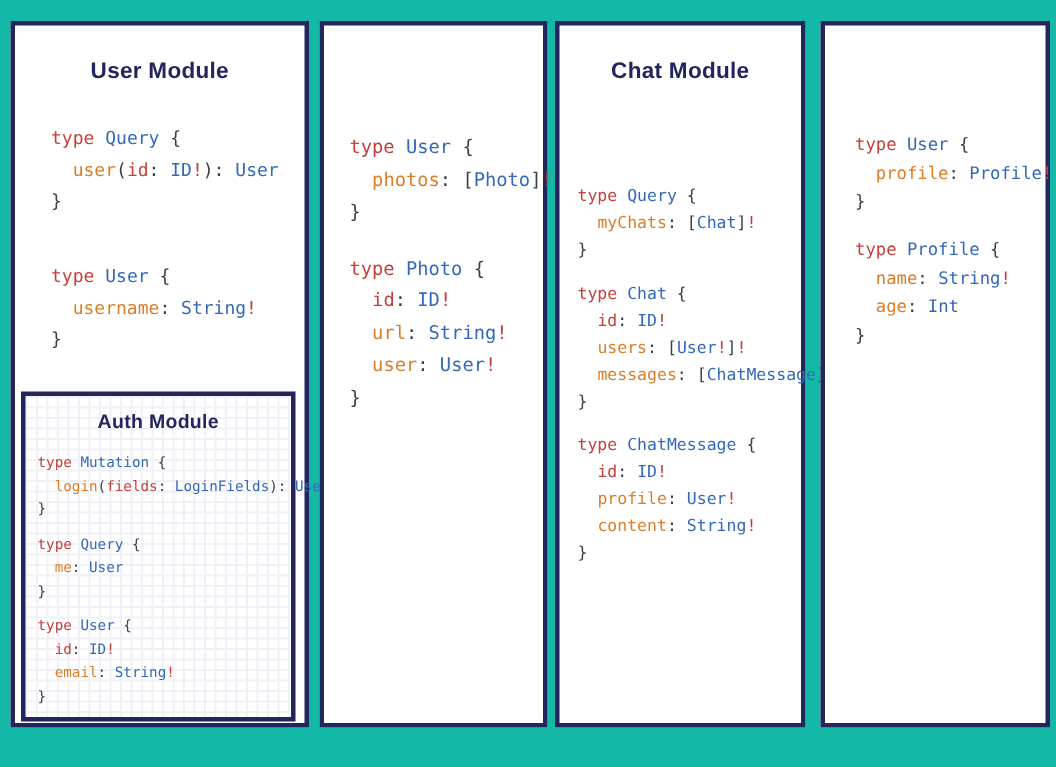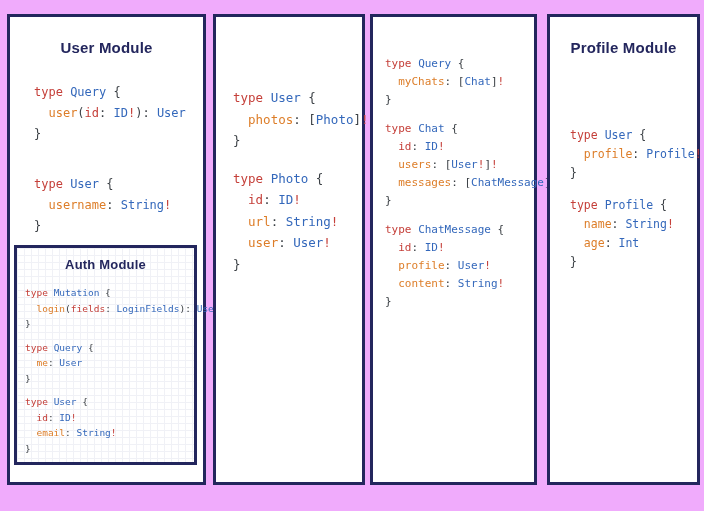--- a/index.html
+++ b/index.html
@@ -1,17 +1,17 @@
 <!DOCTYPE html>
 <html><head>
 <meta charset="utf-8">
 <style>
   html,body{margin:0;padding:0;background:#ffffff;}
   .canvas{
-    position:relative;width:704px;height:511px;background:#f0abfc;overflow:hidden;
+    position:relative;width:704px;height:511px;background:#14b8a6;overflow:hidden;
     font-family:"Liberation Sans",sans-serif;
     text-decoration:underline;
   }
   .panel{
     position:absolute;top:14px;height:471px;box-sizing:border-box;
     border:3px solid #23265d;background:#ffffff;
   }
   .panel-user{left:7px;width:199px;}
   .panel-gallery{left:213px;width:152px;}
   .panel-chat{left:370px;width:167px;}
@@ -25,28 +25,28 @@
     margin:0;font-family:"DejaVu Sans Mono",monospace;white-space:pre;
   }
   
   .code-user{padding-left:24px;font-size:12px;line-height:21px;}
   .code-user pre:first-child{margin-top:26px;}
   .code-user pre + pre{margin-top:29px;}
   .code-gallery{padding-left:17px;font-size:12.5px;line-height:21.5px;}
   .code-gallery pre:first-child{margin-top:70px;}
   .code-gallery pre + pre{margin-top:16px;}
   .code-chat{padding-left:12px;font-size:11px;line-height:18px;}
-  .code-chat pre:first-child{margin-top:38px;}
+  .code-chat pre:first-child{margin-top:66px;}
   .code-chat pre + pre{margin-top:11px;}
   .code-profile{padding-left:20px;font-size:11.5px;line-height:19px;}
   .code-profile pre:first-child{margin-top:70px;}
   .code-profile pre + pre{margin-top:13px;}
   
   .auth-box{
-    position:absolute;left:4px;top:228px;width:183px;height:220px;box-sizing:border-box;
+    position:absolute;left:4px;top:244px;width:183px;height:220px;box-sizing:border-box;
     border:3px solid #23265d;
     background-color:#ffffff;
     background-image:
       linear-gradient(#f0f1f6 1px, transparent 1px),
       linear-gradient(90deg, #f0f1f6 1px, transparent 1px);
     background-size:7px 7px;
   }
   .auth-title{margin-top:9px;font-size:13px;}
   .code-auth{padding-left:8px;font-size:9.5px;line-height:15.5px;}
   .code-auth pre:first-child{margin-top:13px;}
@@ -92,39 +92,39 @@
 <span style="color: rgb(58, 63, 68);">}</span></pre>
         <pre><span style="color: rgb(197, 64, 58);">type</span><span style="color: rgb(58, 63, 68);"> </span><span style="color: rgb(52, 104, 187);">Photo</span><span style="color: rgb(58, 63, 68);"> {</span>
 <span style="color: rgb(58, 63, 68);">  </span><span style="color: rgb(197, 64, 58);">id</span><span style="color: rgb(58, 63, 68);">: </span><span style="color: rgb(52, 104, 187);">ID</span><span style="color: rgb(197, 64, 58);">!</span>
 <span style="color: rgb(58, 63, 68);">  </span><span style="color: rgb(221, 125, 40); margin-top: 12px;">url</span><span style="color: rgb(58, 63, 68);">: </span><span style="color: rgb(52, 104, 187);">String</span><span style="color: rgb(197, 64, 58);">!</span>
 <span style="color: rgb(58, 63, 68);">  </span><span style="color: rgb(221, 125, 40);">user</span><span style="color: rgb(58, 63, 68);">: </span><span style="color: rgb(52, 104, 187);">User</span><span style="color: rgb(197, 64, 58);">!</span>
 <span style="color: rgb(58, 63, 68);">}</span></pre>
       </div>
   </div>
 
   <div class="panel panel-chat">
+    <div class="panel-title">Chat Module</div>
     <div class="code-area code-chat">
         <pre><span style="color: rgb(197, 64, 58);">type</span><span style="color: rgb(58, 63, 68);"> </span><span style="color: rgb(52, 104, 187);">Query</span><span style="color: rgb(58, 63, 68);"> {</span>
 <span style="color: rgb(58, 63, 68);">  </span><span style="color: rgb(221, 125, 40);">myChats</span><span style="color: rgb(58, 63, 68);">: </span><span style="color: rgb(58, 63, 68);">[</span><span style="color: rgb(52, 104, 187);">Chat</span><span style="color: rgb(58, 63, 68);">]</span><span style="color: rgb(197, 64, 58);">!</span>
 <span style="color: rgb(58, 63, 68);">}</span></pre>
         <pre><span style="color: rgb(197, 64, 58);">type</span><span style="color: rgb(58, 63, 68);"> </span><span style="color: rgb(52, 104, 187);">Chat</span><span style="color: rgb(58, 63, 68);"> {</span>
 <span style="color: rgb(58, 63, 68);">  </span><span style="color: rgb(197, 64, 58);">id</span><span style="color: rgb(58, 63, 68);">: </span><span style="color: rgb(52, 104, 187);">ID</span><span style="color: rgb(197, 64, 58);">!</span>
 <span style="color: rgb(58, 63, 68);">  </span><span style="color: rgb(221, 125, 40);">users</span><span style="color: rgb(58, 63, 68);">: </span><span style="color: rgb(58, 63, 68);">[</span><span style="color: rgb(52, 104, 187);">User</span><span style="color: rgb(197, 64, 58);">!</span><span style="color: rgb(58, 63, 68);">]</span><span style="color: rgb(197, 64, 58);">!</span>
 <span style="color: rgb(58, 63, 68);">  </span><span style="color: rgb(221, 125, 40);">messages</span><span style="color: rgb(58, 63, 68);">: </span><span style="color: rgb(58, 63, 68);">[</span><span style="color: rgb(52, 104, 187);">ChatMessage</span><span style="color: rgb(58, 63, 68);">]</span><span style="color: rgb(197, 64, 58);">!</span>
 <span style="color: rgb(58, 63, 68);">}</span></pre>
         <pre><span style="color: rgb(197, 64, 58);">type</span><span style="color: rgb(58, 63, 68);"> </span><span style="color: rgb(52, 104, 187);">ChatMessage</span><span style="color: rgb(58, 63, 68);"> {</span>
 <span style="color: rgb(58, 63, 68);">  </span><span style="color: rgb(197, 64, 58);">id</span><span style="color: rgb(58, 63, 68);">: </span><span style="color: rgb(52, 104, 187);">ID</span><span style="color: rgb(197, 64, 58);">!</span>
 <span style="color: rgb(58, 63, 68);">  </span><span style="color: rgb(221, 125, 40);">profile</span><span style="color: rgb(58, 63, 68);">: </span><span style="color: rgb(52, 104, 187);">User</span><span style="color: rgb(197, 64, 58);">!</span>
 <span style="color: rgb(58, 63, 68);">  </span><span style="color: rgb(221, 125, 40);">content</span><span style="color: rgb(58, 63, 68);">: </span><span style="color: rgb(52, 104, 187);">String</span><span style="color: rgb(197, 64, 58);">!</span>
 <span style="color: rgb(58, 63, 68);">}</span></pre>
       </div>
   </div>
 
   <div class="panel panel-profile">
-    <div class="panel-title">Profile Module</div>
     <div class="code-area code-profile">
         <pre><span style="color: rgb(197, 64, 58);">type</span><span style="color: rgb(58, 63, 68);"> </span><span style="color: rgb(52, 104, 187);">User</span><span style="color: rgb(58, 63, 68);"> {</span>
 <span style="color: rgb(58, 63, 68);">  </span><span style="color: rgb(221, 125, 40);">profile</span><span style="color: rgb(58, 63, 68);">: </span><span style="color: rgb(52, 104, 187);">Profile</span><span style="color: rgb(197, 64, 58);">!</span>
 <span style="color: rgb(58, 63, 68);">}</span></pre>
         <pre><span style="color: rgb(197, 64, 58);">type</span><span style="color: rgb(58, 63, 68);"> </span><span style="color: rgb(52, 104, 187);">Profile</span><span style="color: rgb(58, 63, 68);"> {</span>
 <span style="color: rgb(58, 63, 68);">  </span><span style="color: rgb(221, 125, 40);">name</span><span style="color: rgb(58, 63, 68);">: </span><span style="color: rgb(52, 104, 187);">String</span><span style="color: rgb(197, 64, 58);">!</span>
 <span style="color: rgb(58, 63, 68);">  </span><span style="color: rgb(221, 125, 40);">age</span><span style="color: rgb(58, 63, 68);">: </span><span style="color: rgb(52, 104, 187);">Int</span>
 <span style="color: rgb(58, 63, 68);">}</span></pre>
       </div>
   </div>

